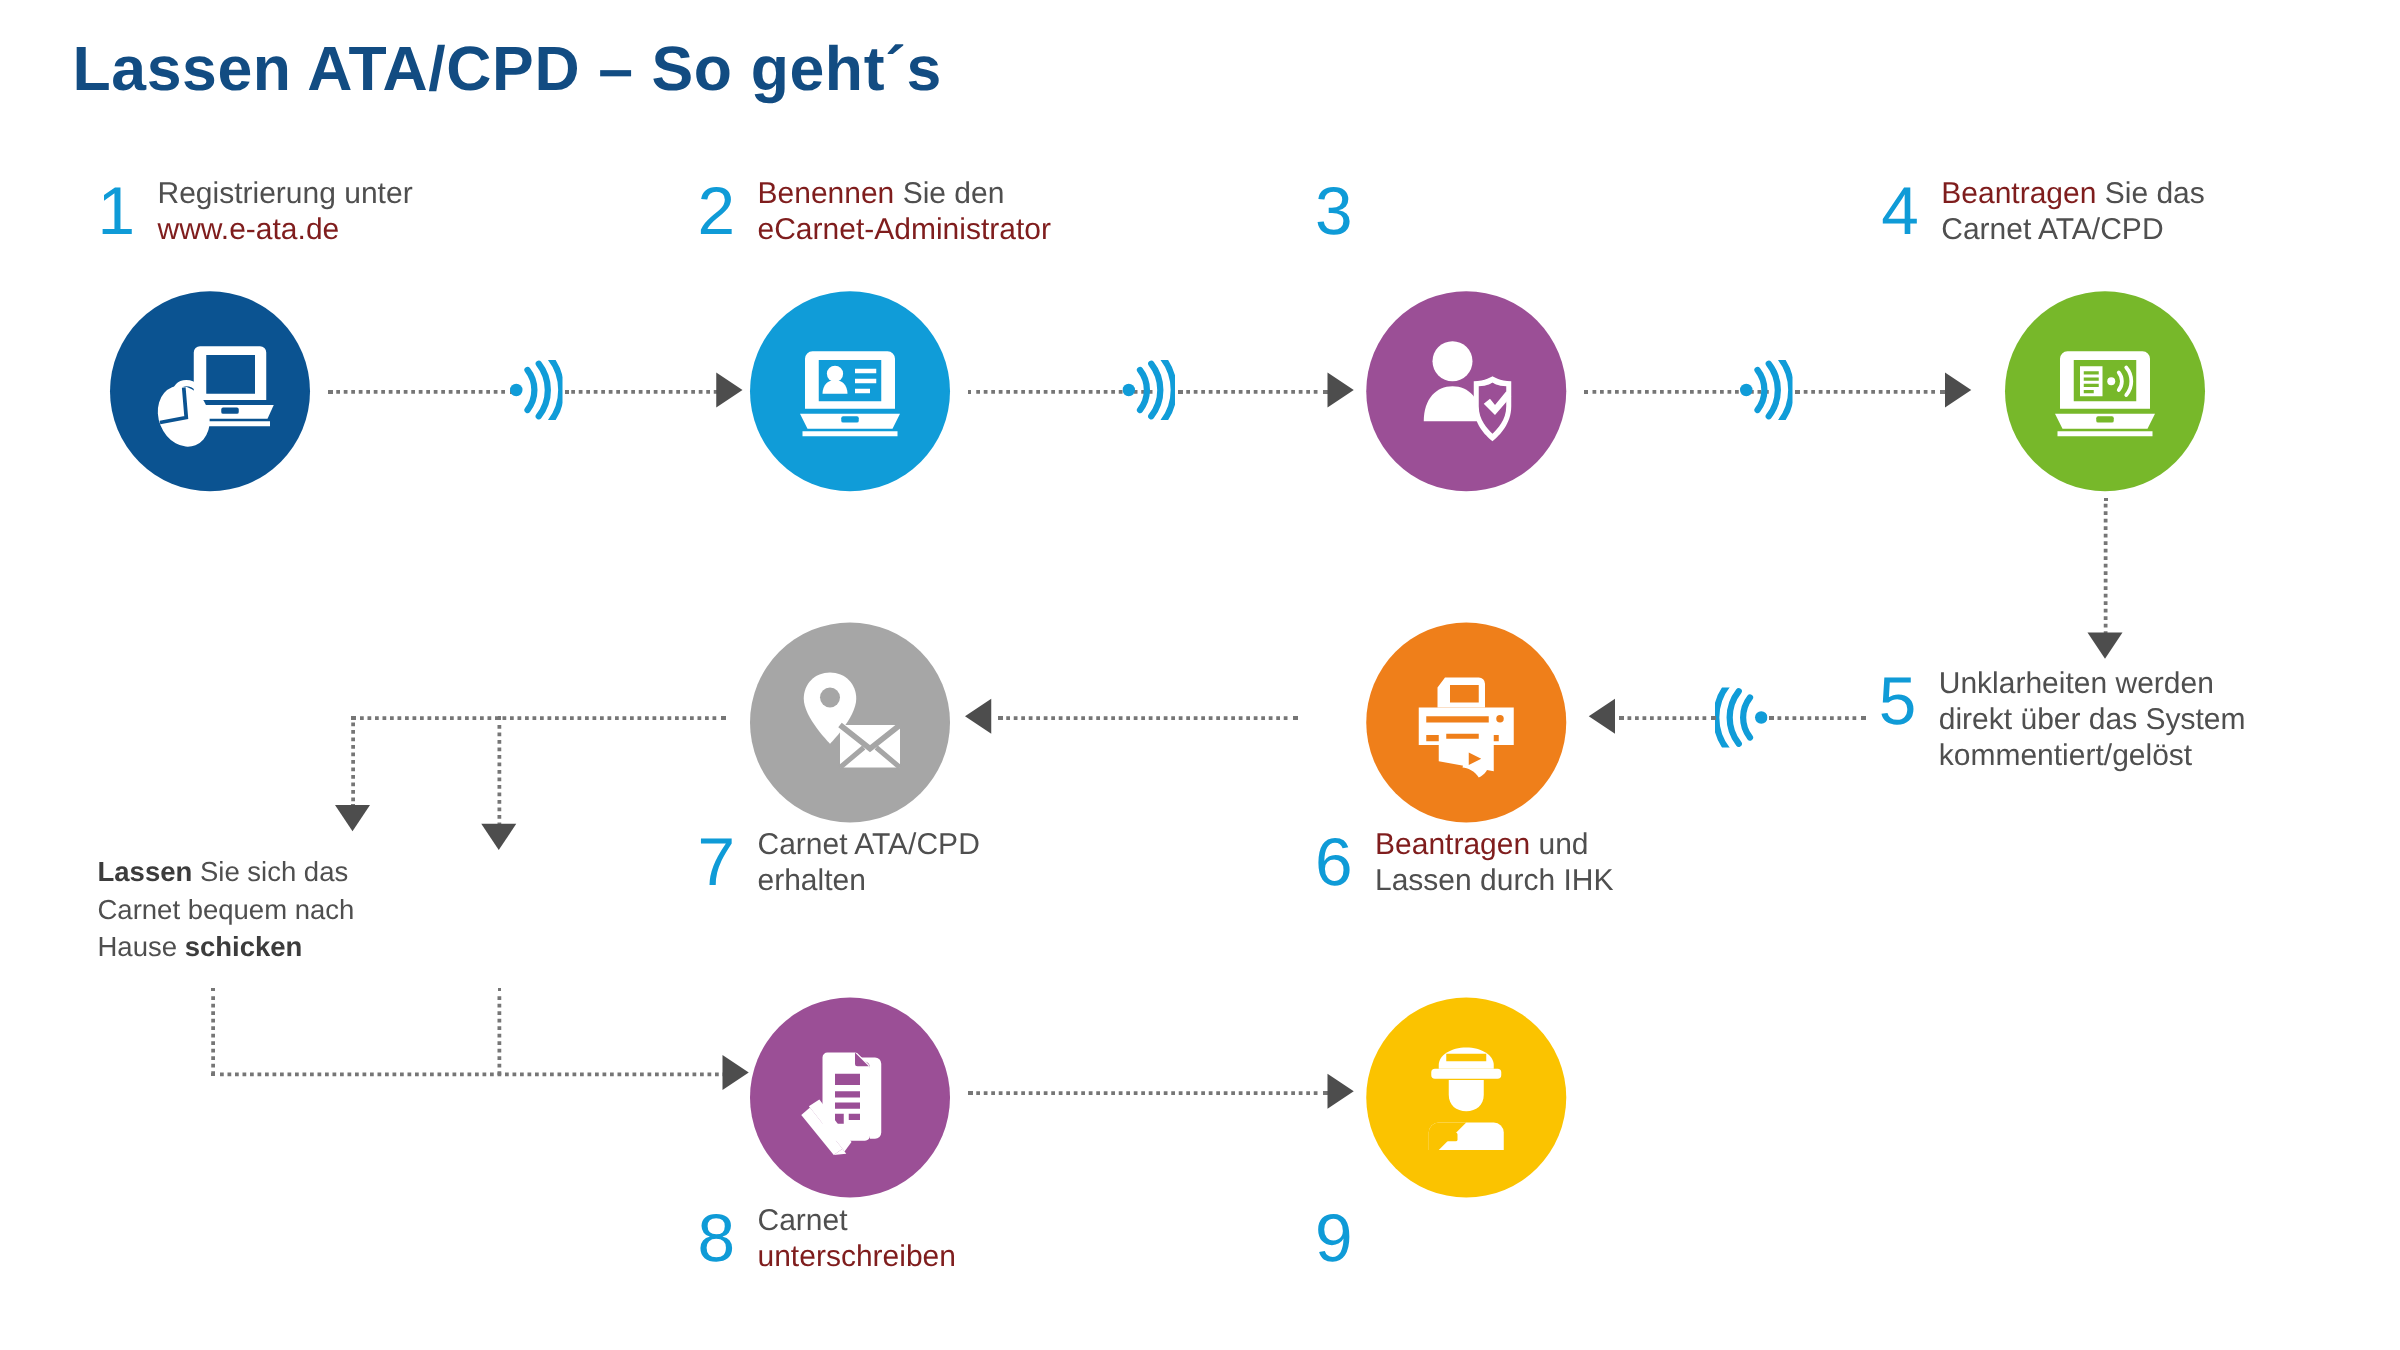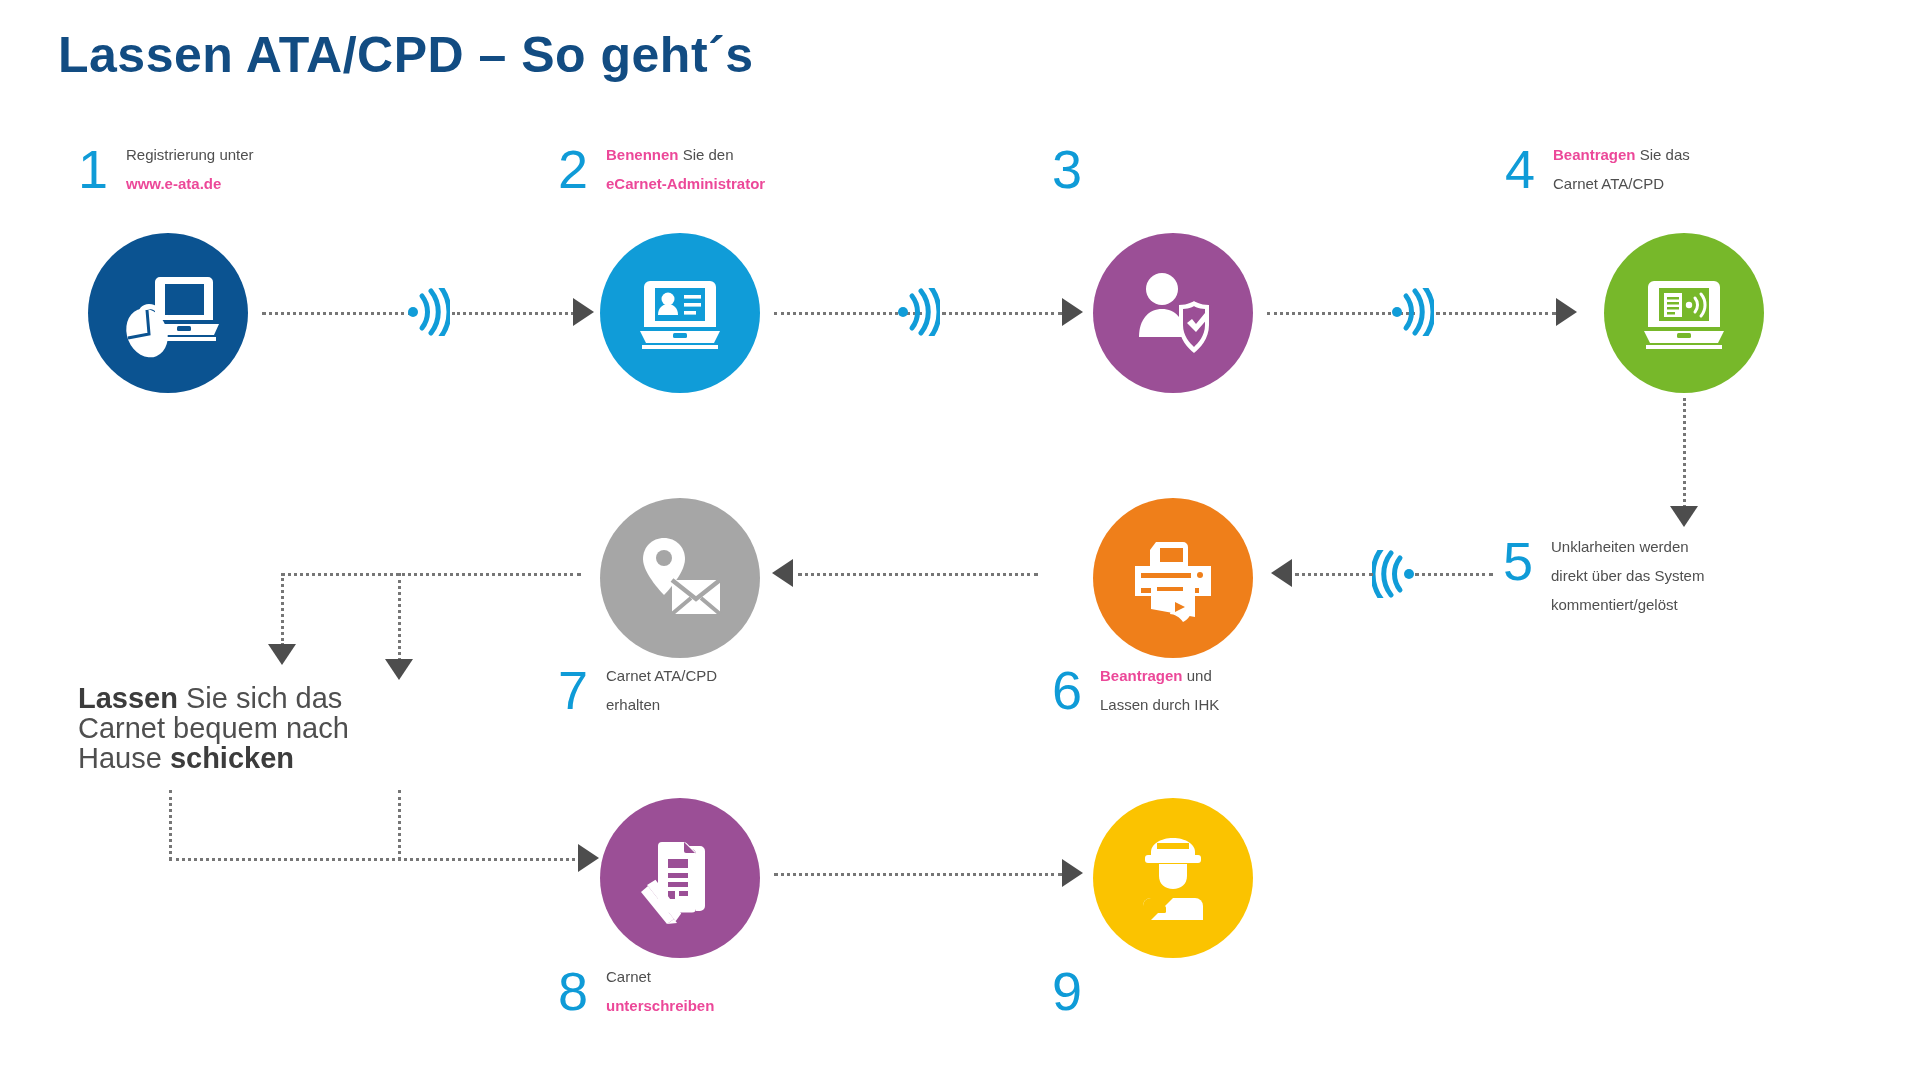--- a/index.html
+++ b/index.html
@@ -19,24 +19,24 @@
   }
 
   
   .step { position: absolute; display: flex; align-items: flex-start; }
   .step-num {
     font-size: 54px; line-height: 1; font-weight: 400;
     color: #0f9bd7; width: 42px; flex: 0 0 42px;
     text-align: left; margin-top: 2px;
   }
   .step-txt {
-    font-size: 15px; line-height: 29px; color: #4f4f4f;
+    font-size: 24px; line-height: 29px; color: #4f4f4f;
     white-space: nowrap; padding-left: 6px;
   }
-  .step-txt b { font-weight: 700; color: #ec4899; }
+  .step-txt b { font-weight: 400; color: #7f1d1d; }
 
   
   .circle {
     position: absolute; border-radius: 50%;
     display: flex; align-items: center; justify-content: center;
   }
   .circle svg { display: block; }
 
   
   .dotline-h {
@@ -62,21 +62,21 @@
   }
   .arrow-d {
     border-left: 14px solid transparent;
     border-right: 14px solid transparent;
     border-top: 21px solid #4d4d4d;
   }
   .wifi { position: absolute; }
 
   
   .sidetxt {
-    position: absolute; font-size: 29px; line-height: 30px;
+    position: absolute; font-size: 22px; line-height: 30px;
     color: #4f4f4f; white-space: nowrap;
   }
   .sidetxt b { font-weight: 700; color: #3c3c3c; }
 </style>
 </head>
 <body>
 
 <div id="canvas">
 
   <div class="title">Lassen ATA/CPD – So geht´s</div>

